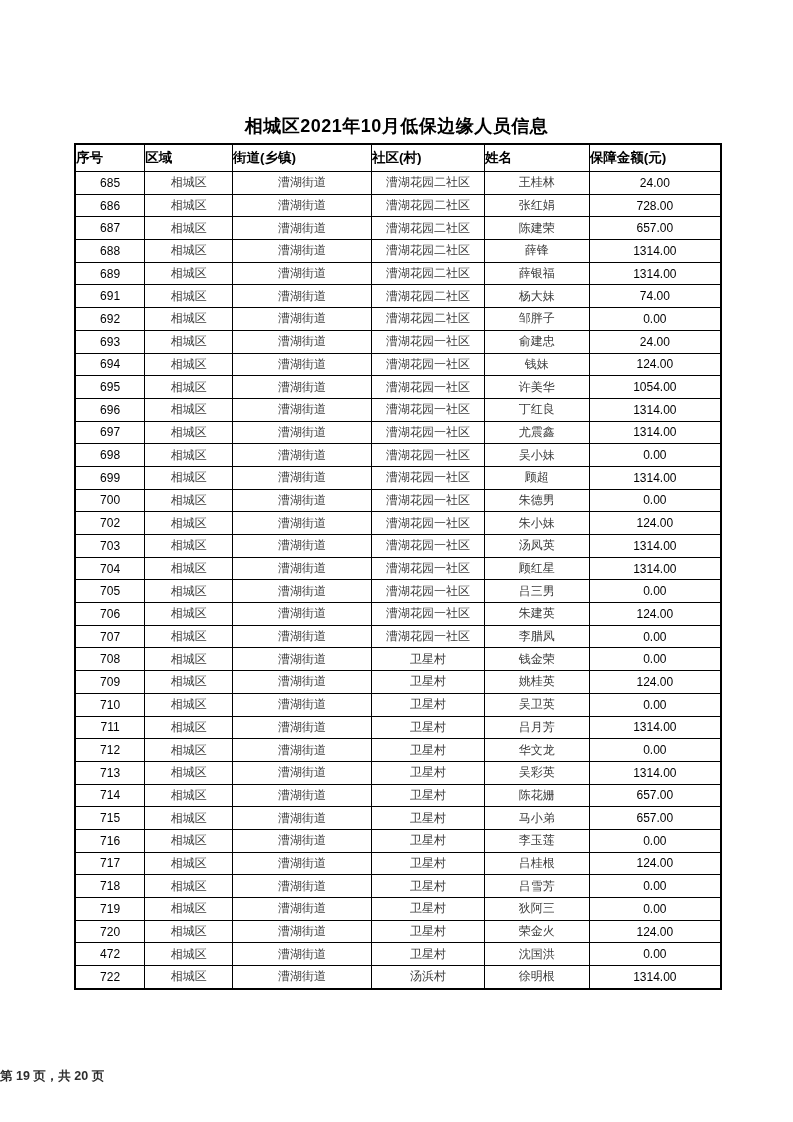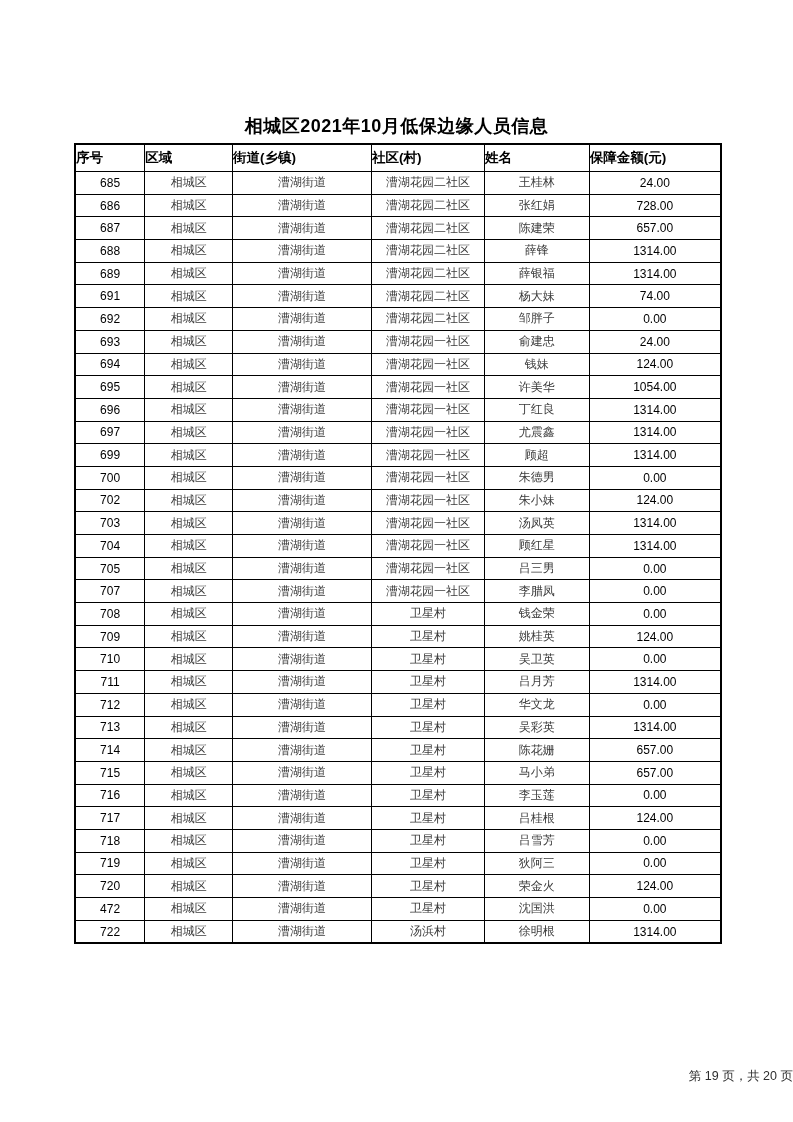--- a/index.html
+++ b/index.html
@@ -74,24 +74,25 @@
   td.cell-num {
     font-size: 12px;
     color: #000000;
     font-family: "Liberation Sans", sans-serif;
   }
   .page-footer {
     position: absolute;
     top: 1052px;
     left: 0;
     width: 100%;
-    text-align: right;
+    text-align: left;
     font-size: 12.5px;
     color: #2e2e2e;
     font-family: "Liberation Sans", sans-serif;
+    font-weight: bold;
   }
 </style>
 </head>
 <body>
 
 <div class="page">
 
   <div class="doc-title">相城区2021年10月低保边缘人员信息</div>
 
   <div class="table-wrap">
@@ -205,20 +206,28 @@
           </tr>
           <tr>
             <td class="cell-num">697</td>
             <td class="cell-cn">相城区</td>
             <td class="cell-cn">漕湖街道</td>
             <td class="cell-cn">漕湖花园一社区</td>
             <td class="cell-cn">尤震鑫</td>
             <td class="cell-num">1314.00</td>
           </tr>
           <tr>
+            <td class="cell-num">698</td>
+            <td class="cell-cn">相城区</td>
+            <td class="cell-cn">漕湖街道</td>
+            <td class="cell-cn">漕湖花园一社区</td>
+            <td class="cell-cn">吴小妹</td>
+            <td class="cell-num">0.00</td>
+          </tr>
+          <tr>
             <td class="cell-num">699</td>
             <td class="cell-cn">相城区</td>
             <td class="cell-cn">漕湖街道</td>
             <td class="cell-cn">漕湖花园一社区</td>
             <td class="cell-cn">顾超</td>
             <td class="cell-num">1314.00</td>
           </tr>
           <tr>
             <td class="cell-num">700</td>
             <td class="cell-cn">相城区</td>
@@ -251,20 +260,28 @@
             <td class="cell-cn">顾红星</td>
             <td class="cell-num">1314.00</td>
           </tr>
           <tr>
             <td class="cell-num">705</td>
             <td class="cell-cn">相城区</td>
             <td class="cell-cn">漕湖街道</td>
             <td class="cell-cn">漕湖花园一社区</td>
             <td class="cell-cn">吕三男</td>
             <td class="cell-num">0.00</td>
+          </tr>
+          <tr>
+            <td class="cell-num">706</td>
+            <td class="cell-cn">相城区</td>
+            <td class="cell-cn">漕湖街道</td>
+            <td class="cell-cn">漕湖花园一社区</td>
+            <td class="cell-cn">朱建英</td>
+            <td class="cell-num">124.00</td>
           </tr>
           <tr>
             <td class="cell-num">707</td>
             <td class="cell-cn">相城区</td>
             <td class="cell-cn">漕湖街道</td>
             <td class="cell-cn">漕湖花园一社区</td>
             <td class="cell-cn">李腊凤</td>
             <td class="cell-num">0.00</td>
           </tr>
           <tr>

